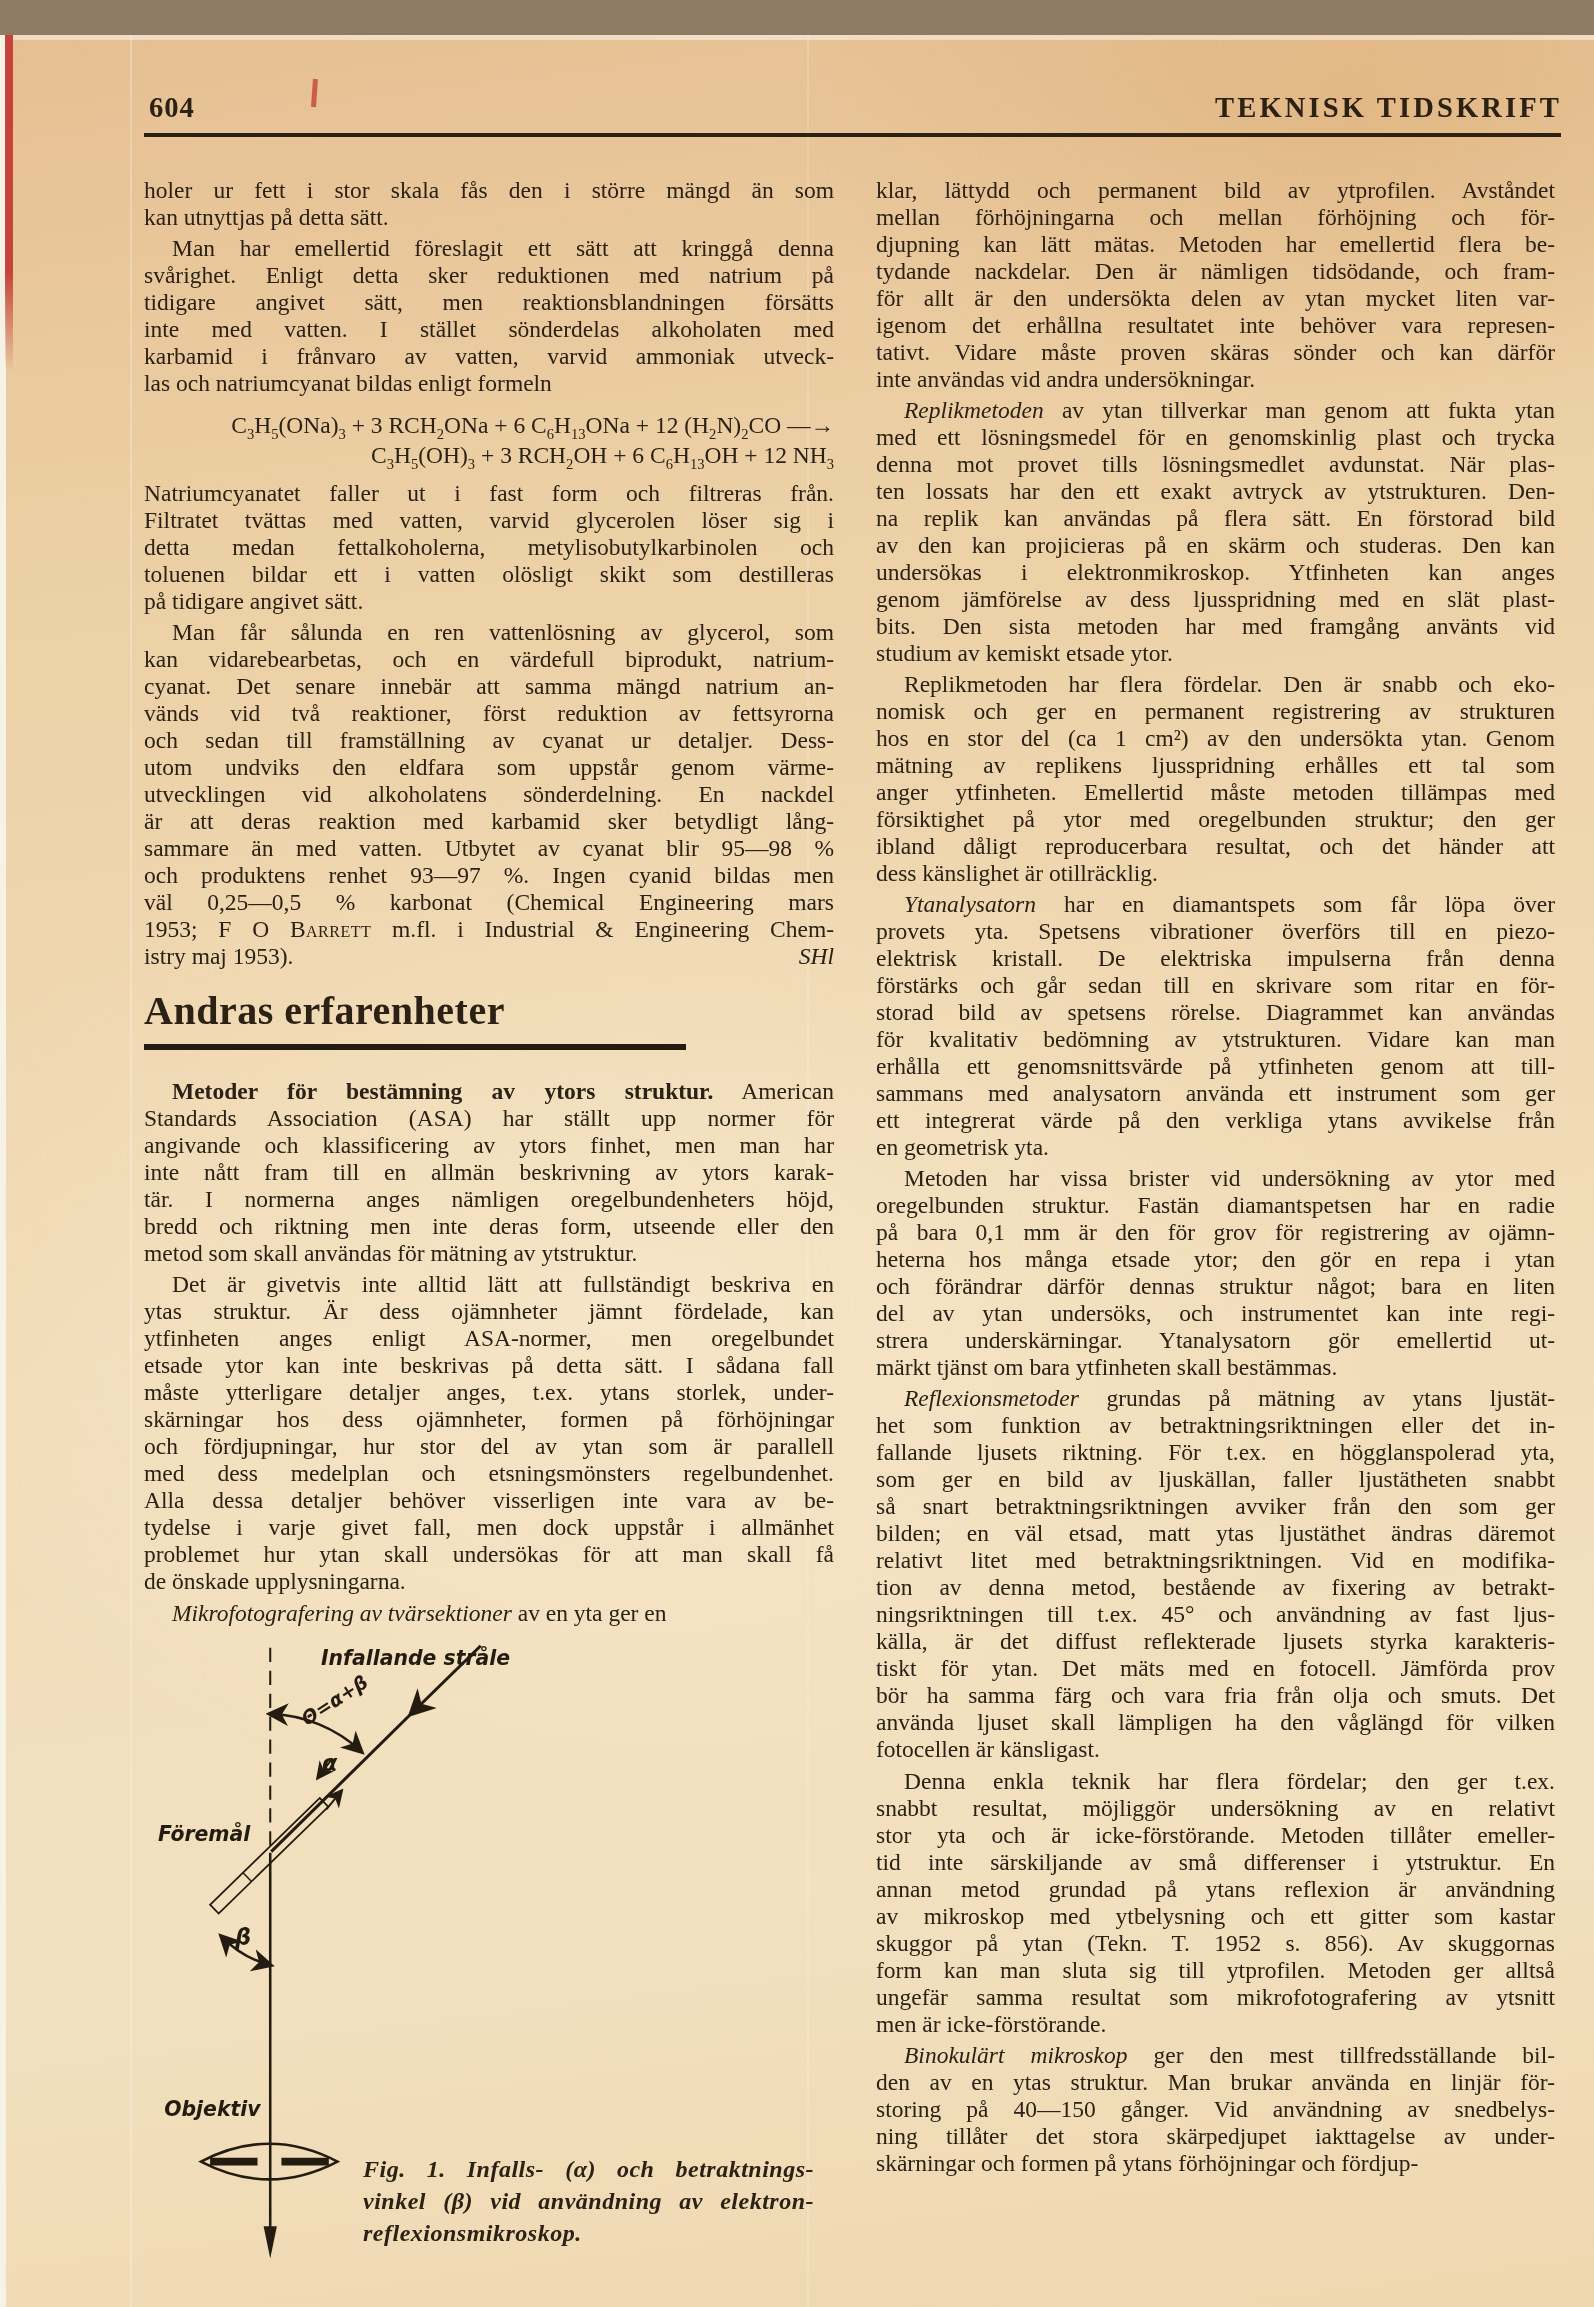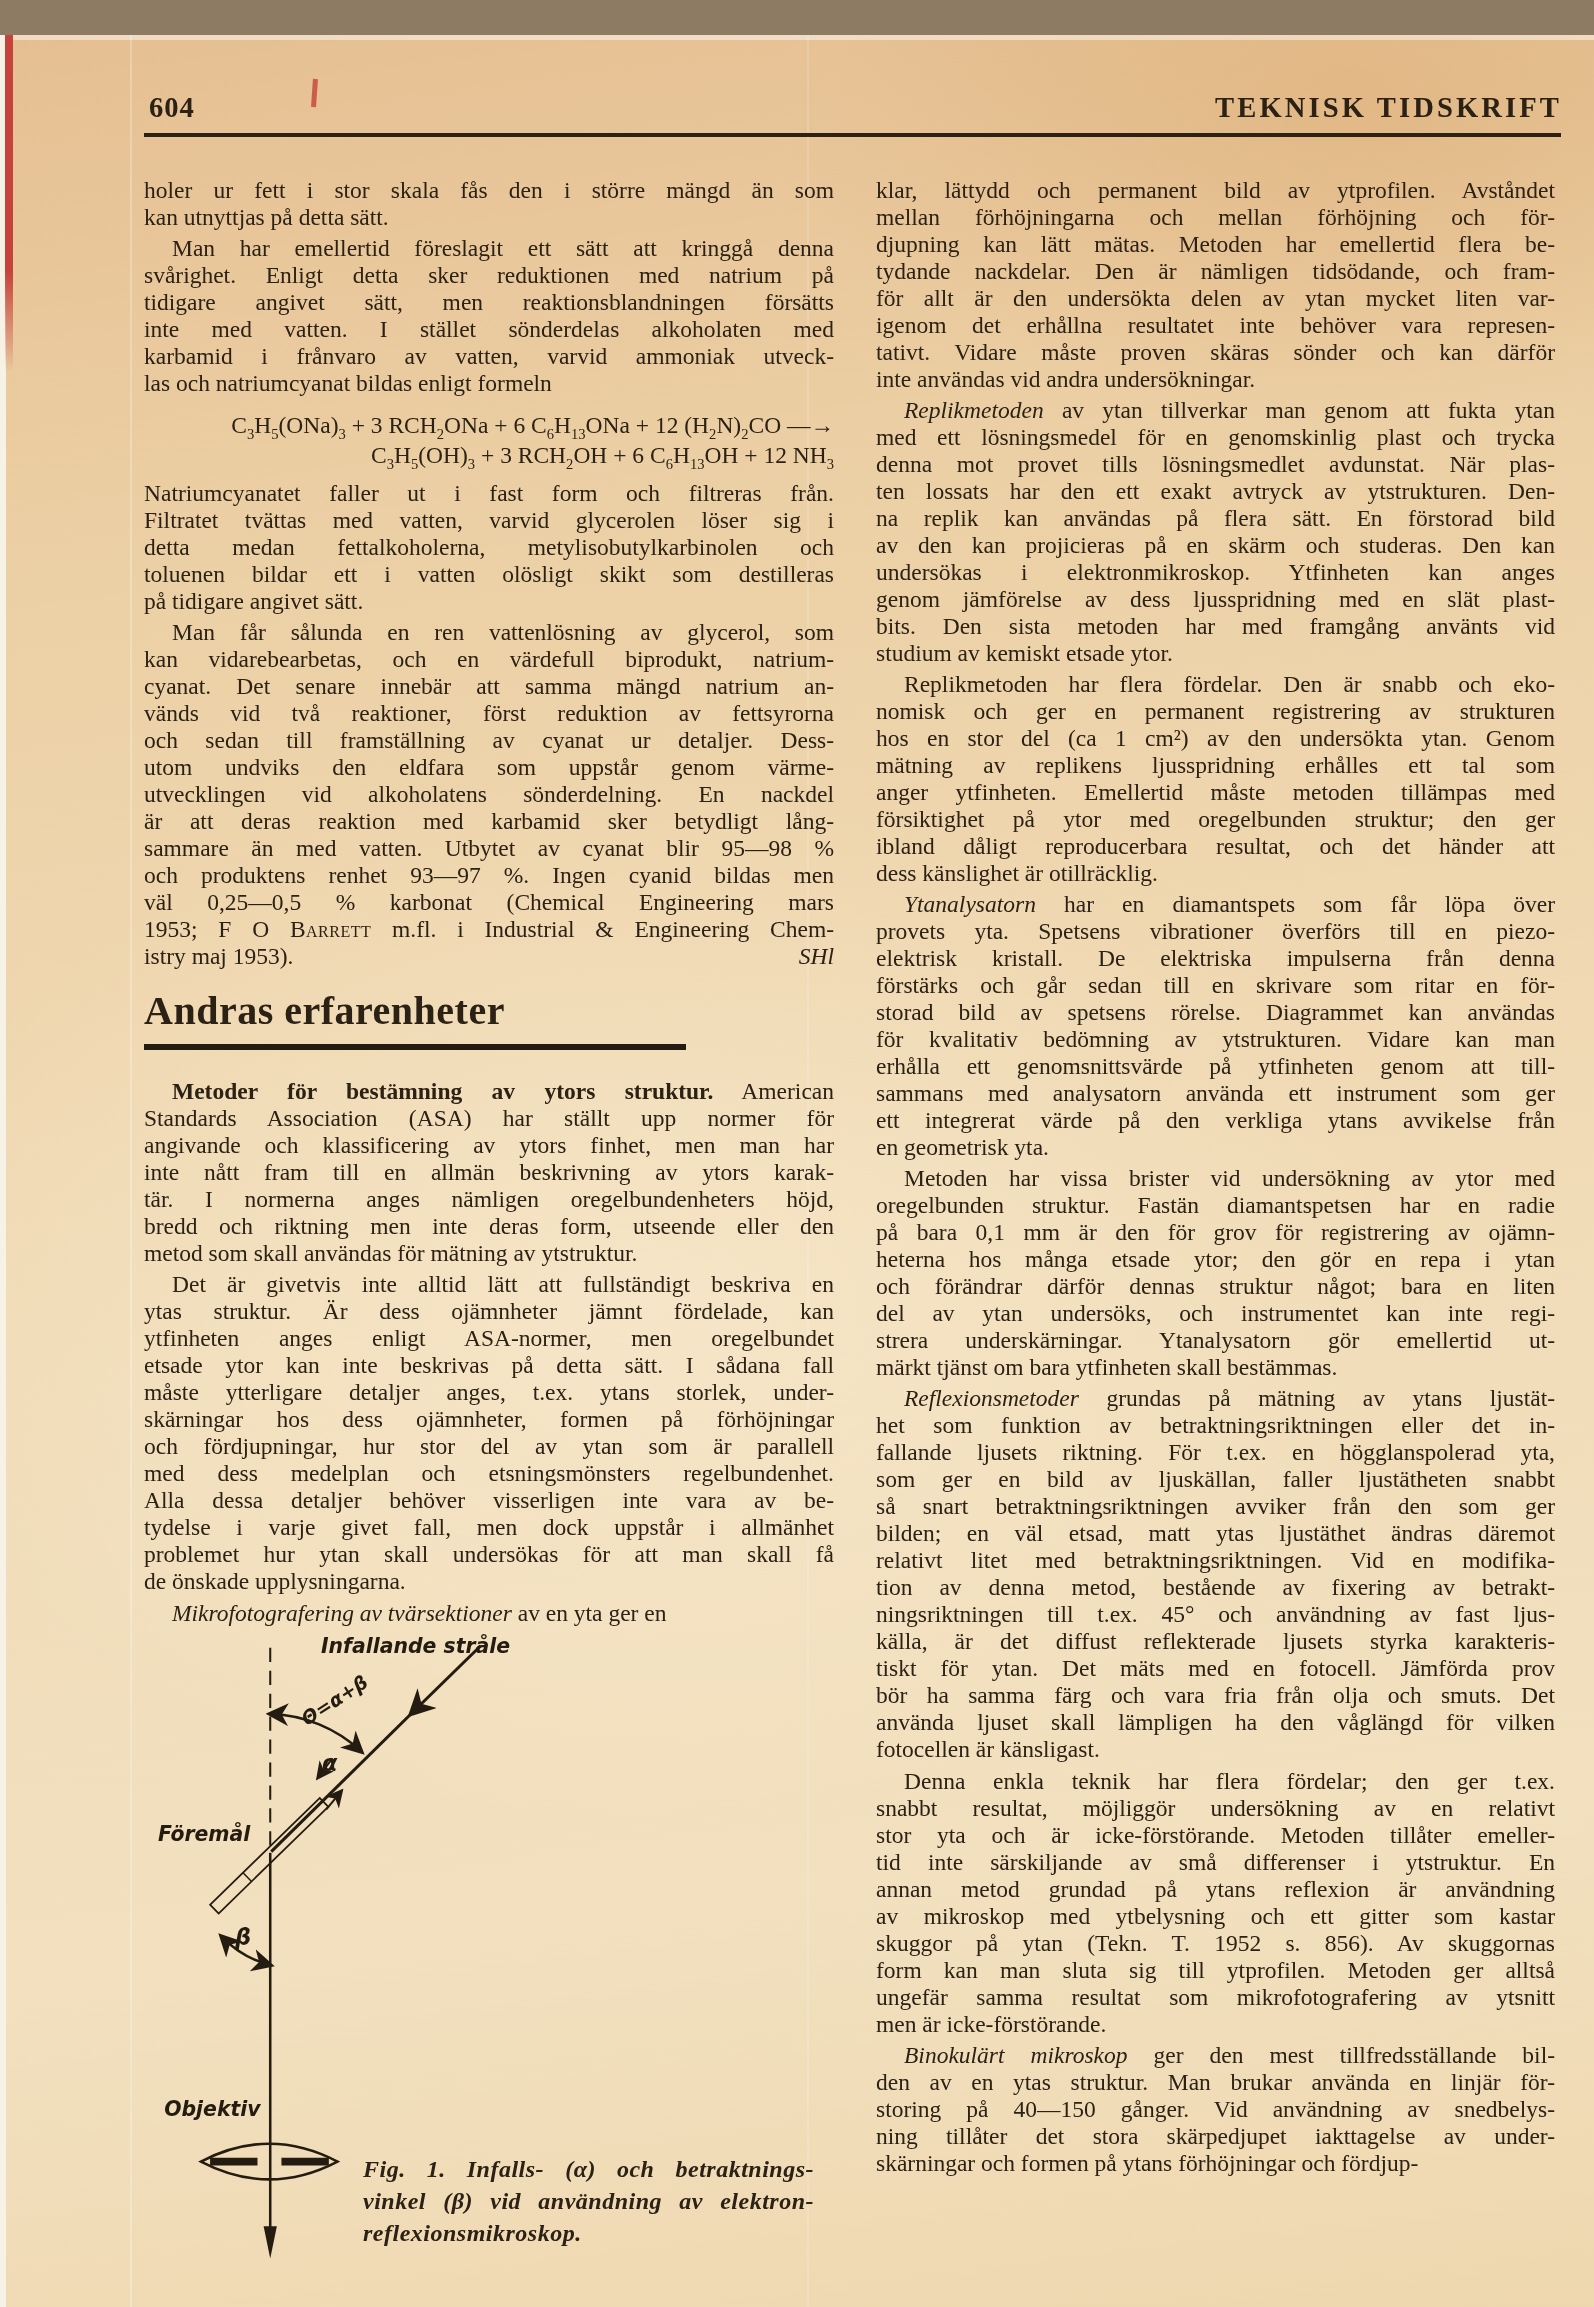--- a/index.html
+++ b/index.html
@@ -244,21 +244,21 @@
         <rect x="-150" y="-12" width="300" height="24" fill="none" stroke="#241c10" stroke-width="3.5"></rect>
         <line x1="-60" y1="-12" x2="-60" y2="12" stroke="#241c10" stroke-width="3"></line>
       </g>
 
       <path d="M136 598 A 205 205 0 0 0 228 652" fill="none" stroke="#241c10" stroke-width="5" marker-start="url(#ah)" marker-end="url(#ah)"></path>
 
       <path d="M94 1038 Q228 968 362 1038 Q228 1108 94 1038 Z" fill="none" stroke="#241c10" stroke-width="5"></path>
       <line x1="112" y1="1038" x2="205" y2="1038" stroke="#241c10" stroke-width="15"></line>
       <line x1="252" y1="1038" x2="345" y2="1038" stroke="#241c10" stroke-width="15"></line>
     </svg>
-    <div class="figlabel" style="left:168px;top:2px;font-size:20.4px;text-align:right;">Infallande stråle</div>
+    <div class="figlabel" style="left:168px;top:14px;font-size:20.4px;text-align:right;">Infallande stråle</div>
     <div class="figlabel" style="left:144px;top:57px;font-size:19px;transform:rotate(-33deg);">Θ=α+β</div>
     <div class="figlabel" style="left:169px;top:118px;font-size:22.4px;">α</div>
     <div class="figlabel" style="left:5.1px;top:190px;font-size:20.4px;font-style:italic;">Föremål</div>
     <div class="figlabel" style="left:82px;top:292px;font-size:22.4px;">β</div>
     <div class="figlabel" style="left:11.2px;top:465px;font-size:20.4px;">Objektiv</div>
     <div class="caption" id="fig-caption">
         <div class="ln">Fig. 1. Infalls- (α) och betraktnings-</div>
         <div class="ln">vinkel (β) vid användning av elektron-</div>
         <div class="ln last">reflexionsmikroskop.</div>
       </div>

